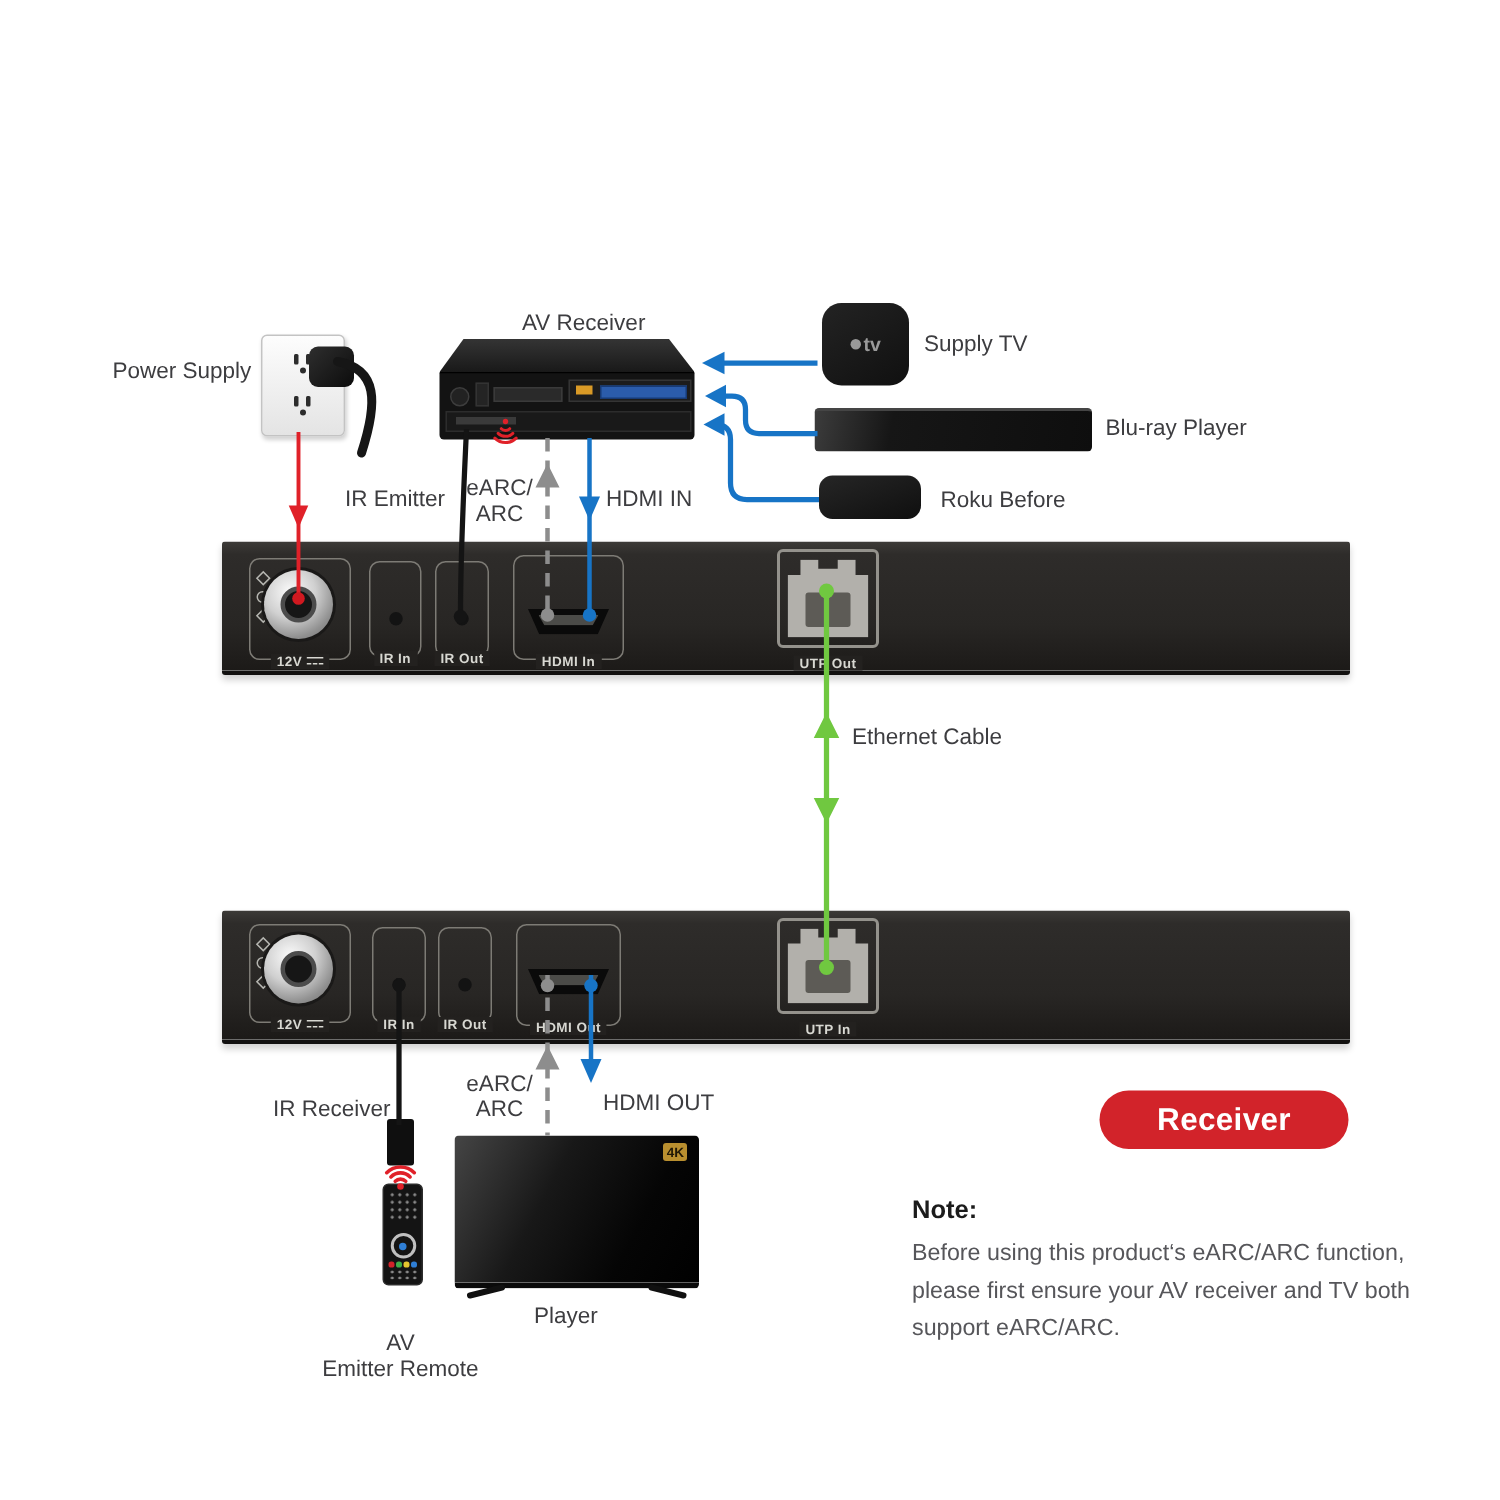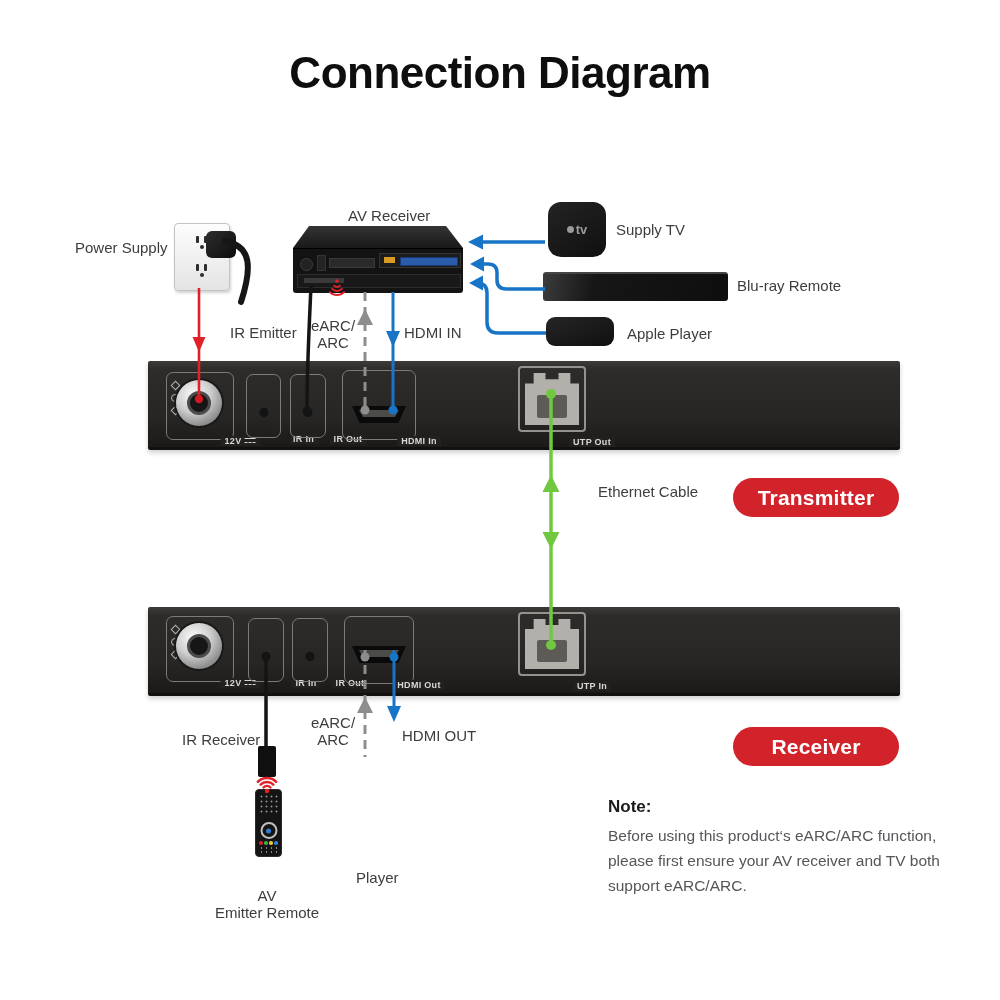--- a/index.html
+++ b/index.html
@@ -8,21 +8,21 @@
   .lbl{position:absolute;font-size:15px;color:#3d3d40;white-space:nowrap;z-index:6;}
   .title{position:absolute;top:48px;left:0;width:100%;text-align:center;
          font-size:44px;font-weight:800;color:#0e0e0e;letter-spacing:-0.5px;z-index:6;}
   
   .bar{position:absolute;left:148px;width:752px;height:86px;z-index:1;
        background:linear-gradient(180deg,#3d3b38 0%,#2e2c2a 10%,#282624 65%,#1c1a18 100%);
        border-bottom:3px solid #121110;border-radius:2px;box-shadow:0 3px 5px rgba(0,0,0,0.18);}
   .port{position:absolute;border:1.5px solid #7d7b75;border-radius:7px;z-index:2;}
   .chip{position:absolute;bottom:-7px;left:50%;transform:translateX(-50%);
         background:#23211f;padding:0 4px;font-size:9px;font-weight:bold;color:#d8d8d2;
-        white-space:nowrap;letter-spacing:0.3px;display:flex;align-items:center;margin-left:40px;}
+        white-space:nowrap;letter-spacing:0.3px;display:flex;align-items:center;}
   .dc{display:inline-block;width:11px;height:7px;margin-left:3px;position:relative;}
   .dc::before{content:"";position:absolute;top:0;left:0;right:0;border-top:1.5px solid #d8d8d2;}
   .dc::after{content:"";position:absolute;top:4px;left:0;right:0;border-top:1.5px dashed #d8d8d2;}
   .polarity{position:absolute;left:4px;top:9px;display:flex;flex-direction:column;gap:5px;align-items:center;}
   .dia{width:5px;height:5px;border:1px solid #b5b5b0;transform:rotate(45deg);}
   .cir{width:6px;height:6px;border:1px solid #b5b5b0;border-radius:50%;}
   .barrel{position:absolute;width:46px;height:46px;border-radius:50%;
           background:radial-gradient(circle at 38% 32%,#fbfbfb,#d0d0d0 40%,#909090 72%,#6a6a6a 100%);
           box-shadow:0 0 0 2px #1a1918;}
   .barrel .hole{position:absolute;left:50%;top:50%;width:18px;height:18px;transform:translate(-50%,-50%);
@@ -93,21 +93,20 @@
   .tv .leg{position:absolute;bottom:-8px;width:26px;height:4px;background:#101010;border-radius:2px;}
   .note-head{position:absolute;left:608px;top:797px;font-size:17px;font-weight:bold;color:#1b1b1b;z-index:6;}
   .note-line{position:absolute;left:608px;font-size:15.5px;color:#56565a;z-index:6;white-space:nowrap;}
   svg.wires{position:absolute;left:0;top:0;z-index:5;pointer-events:none;}
 </style>
 </head>
 <body>
 
 <div class="stage">
 
-  <div class="title">Connection Diagram</div>
 
   <div class="lbl" style="left:75px;top:239px;">Power Supply</div>
 
   <div class="outlet">
     <div class="socket" style="top:10px;">
       <i style="left:2px;top:2px;width:3px;height:7px;"></i>
       <i style="left:10px;top:2px;width:3px;height:7px;"></i>
       <i style="left:6px;top:11px;width:4px;height:4px;border-radius:50%;"></i>
     </div>
     <div class="socket" style="top:38px;">
@@ -136,24 +135,24 @@
     </div>
   </div>
 
   <div class="appletv">
     <span class="apple-glyph"></span>
     <span>tv</span>
   </div>
   <div class="lbl" style="left:616px;top:221px;">Supply TV</div>
 
   <div class="bluray"></div>
-  <div class="lbl" style="left:737px;top:277px;">Blu-ray Remote</div>
+  <div class="lbl" style="left:737px;top:277px;">Blu-ray Player</div>
 
   <div class="roku"></div>
-  <div class="lbl" style="left:627px;top:325px;">Apple Player</div>
+  <div class="lbl" style="left:627px;top:325px;">Roku Before</div>
 
   <div class="lbl" style="left:230px;top:324px;">IR Emitter</div>
   <div class="lbl" style="left:303px;top:317px;width:60px;text-align:center;line-height:17px;">
     <div>eARC/</div>
     <div>ARC</div>
   </div>
   <div class="lbl" style="left:404px;top:324px;">HDMI IN</div>
 
   <div class="bar" style="top:361px;"></div>
 
@@ -195,22 +194,21 @@
     <div class="rj45" style="left:0;top:0;right:0;bottom:8px;">
       <div class="jack">
           <div class="slot"></div>
         </div>
     </div>
     <div class="chip">
         <span>UTP Out</span>
       </div>
   </div>
 
-  <div class="lbl" style="left:598px;top:483px;">Ethernet Cable</div>
-  <div class="badge" style="left:733px;top:478px;">Transmitter</div>
+  <div class="lbl" style="left:568px;top:483px;">Ethernet Cable</div>
 
   <div class="bar" style="top:607px;"></div>
 
   <div class="port" style="left:166px;top:616px;width:66px;height:64px;">
     <div class="polarity">
         <i class="dia"></i>
         <i class="cir"></i>
         <i class="dia"></i>
       </div>
     <div class="barrel" style="left:9px;top:6px;">
@@ -274,20 +272,25 @@
     <div>AV</div>
     <div>Emitter Remote</div>
   </div>
 
   <div class="lbl" style="left:303px;top:714px;width:60px;text-align:center;line-height:17px;">
     <div>eARC/</div>
     <div>ARC</div>
   </div>
   <div class="lbl" style="left:402px;top:727px;">HDMI OUT</div>
 
+  <div class="tv">
+    <div class="k4">4K</div>
+    <div class="leg" style="left:8px;transform:rotate(-14deg);"></div>
+    <div class="leg" style="right:8px;transform:rotate(14deg);"></div>
+  </div>
   <div class="lbl" style="left:356px;top:869px;">Player</div>
 
   <div class="note-head">Note:</div>
   <div class="note-line" style="top:852px;">please first ensure your AV receiver and TV both</div>
   <div class="note-line" style="top:827px;">Before using this product‘s eARC/ARC function,</div>
   <div class="note-line" style="top:877px;">support eARC/ARC.</div>
 
   <svg class="wires" width="1000" height="1000" viewBox="0 0 1000 1000">
 
     <g>

